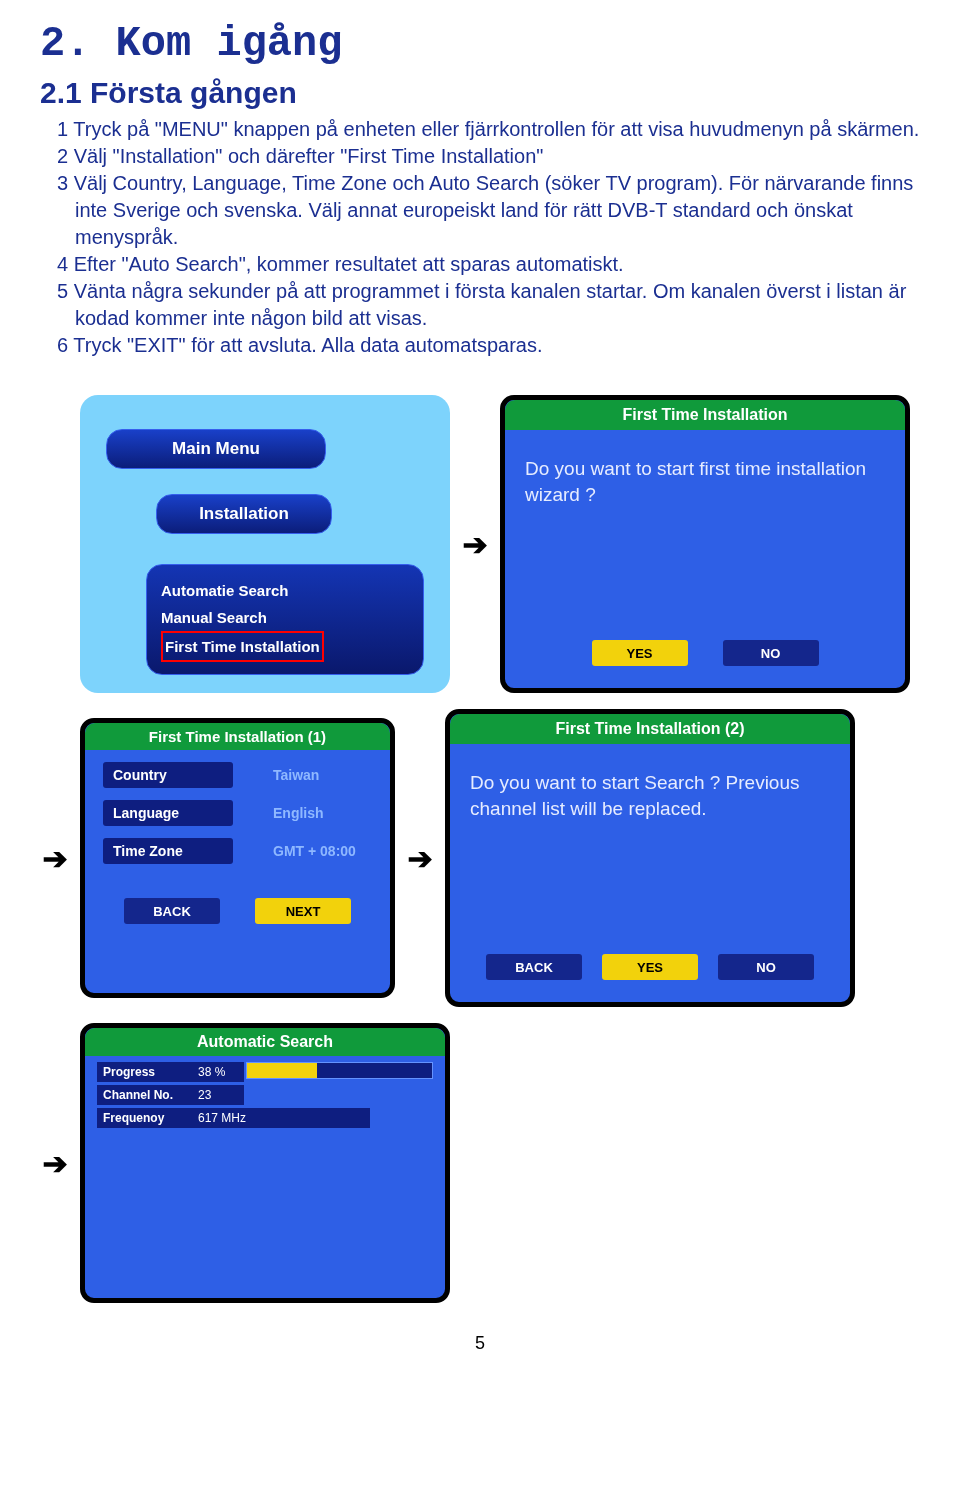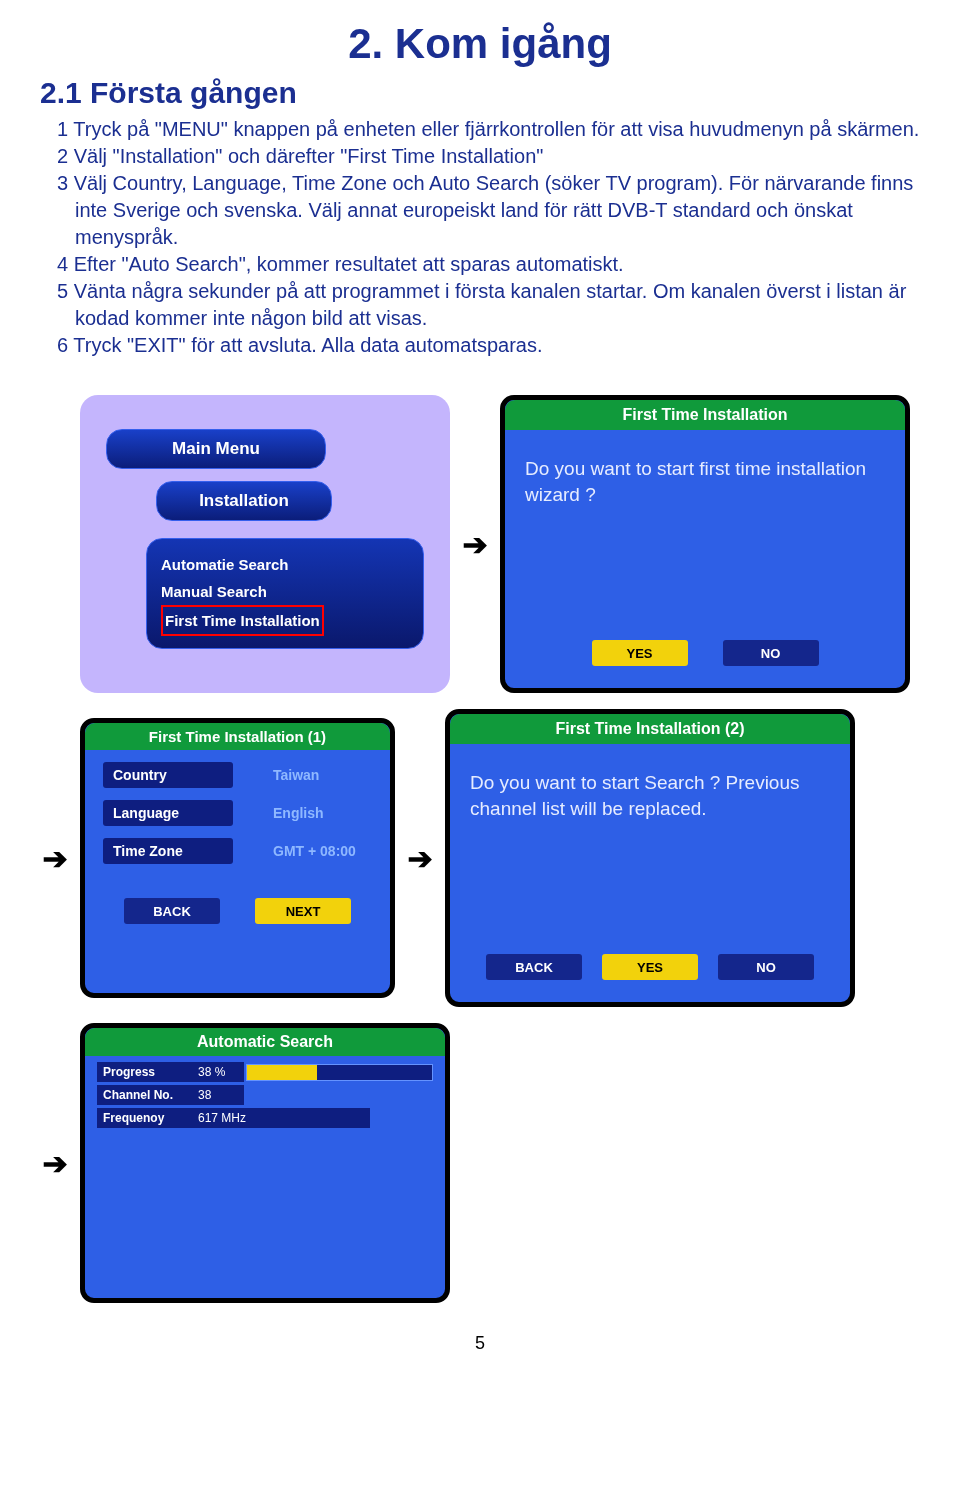--- a/index.html
+++ b/index.html
@@ -3,24 +3,23 @@
 <meta charset="utf-8">
 <style>
   * { box-sizing: border-box; margin: 0; padding: 0; }
   body {
     background: #ffffff;
     font-family: Arial, sans-serif;
     width: 960px;
     padding: 20px 40px 40px 40px;
   }
   .title {
-    font-family: Liberation Sans, sans-serif;
+    font-family: Liberation Mono, monospace;
     font-size: 42px;
     color: #1b2f91;
-    text-align: center;
     margin-bottom: 8px;
   }
   .subtitle {
     font-size: 30px;
     color: #1b2f91;
     margin: 0 0 6px 0;
   }
   .instructions {
     font-size: 20px;
     color: #1b2f91;
@@ -46,25 +45,26 @@
     font-size: 30px;
     color: #000;
     font-weight: 900;
     width: 30px;
     text-align: center;
   }
   .spacer { width: 30px; }
 
   
   .screen {
-    background: #c4b5fd;
+    background: #7dd3fc;
     border-radius: 18px;
     padding: 6px;
     display: flex;
     flex-direction: column;
+    gap: 13px;
   }
 
   
   .s1 { width: 370px; height: 298px; }
   .s1 .mm-pill {
     background: linear-gradient(#1940c9, #0b1d7a);
     border: 1px solid #355fed;
     border-radius: 16px;
     color: #fff;
     font-weight: bold;
@@ -214,21 +214,21 @@
     text-align: center;
     font-size: 16px;
     padding: 5px 0;
     border-radius: 10px 10px 0 0;
   }
   .s5 .rows {
     padding: 6px 12px 0 12px;
   }
   .s5 .prow {
     display: flex;
-    align-items: center;
+    align-items: flex-start;
     font-size: 12px;
     color: #fff;
     margin-bottom: 3px;
   }
   .s5 .prow .plabel {
     background: #0e1e80;
     padding: 3px 6px;
     width: 95px;
     font-weight: bold;
   }
@@ -366,21 +366,21 @@
     <div class="s5">
       <div class="header">Automatic Search</div>
       <div class="rows">
         <div class="prow">
           <div class="plabel">Progress</div>
           <div class="pval">38 %</div>
           <div class="pbar"></div>
         </div>
         <div class="prow">
           <div class="plabel">Channel No.</div>
-          <div class="pval">38</div>
+          <div class="pval">23</div>
         </div>
         <div class="prow">
           <div class="plabel">Frequenoy</div>
           <div class="pval wide">617 MHz</div>
         </div>
       </div>
     </div>
   </div>
 </div>
 

